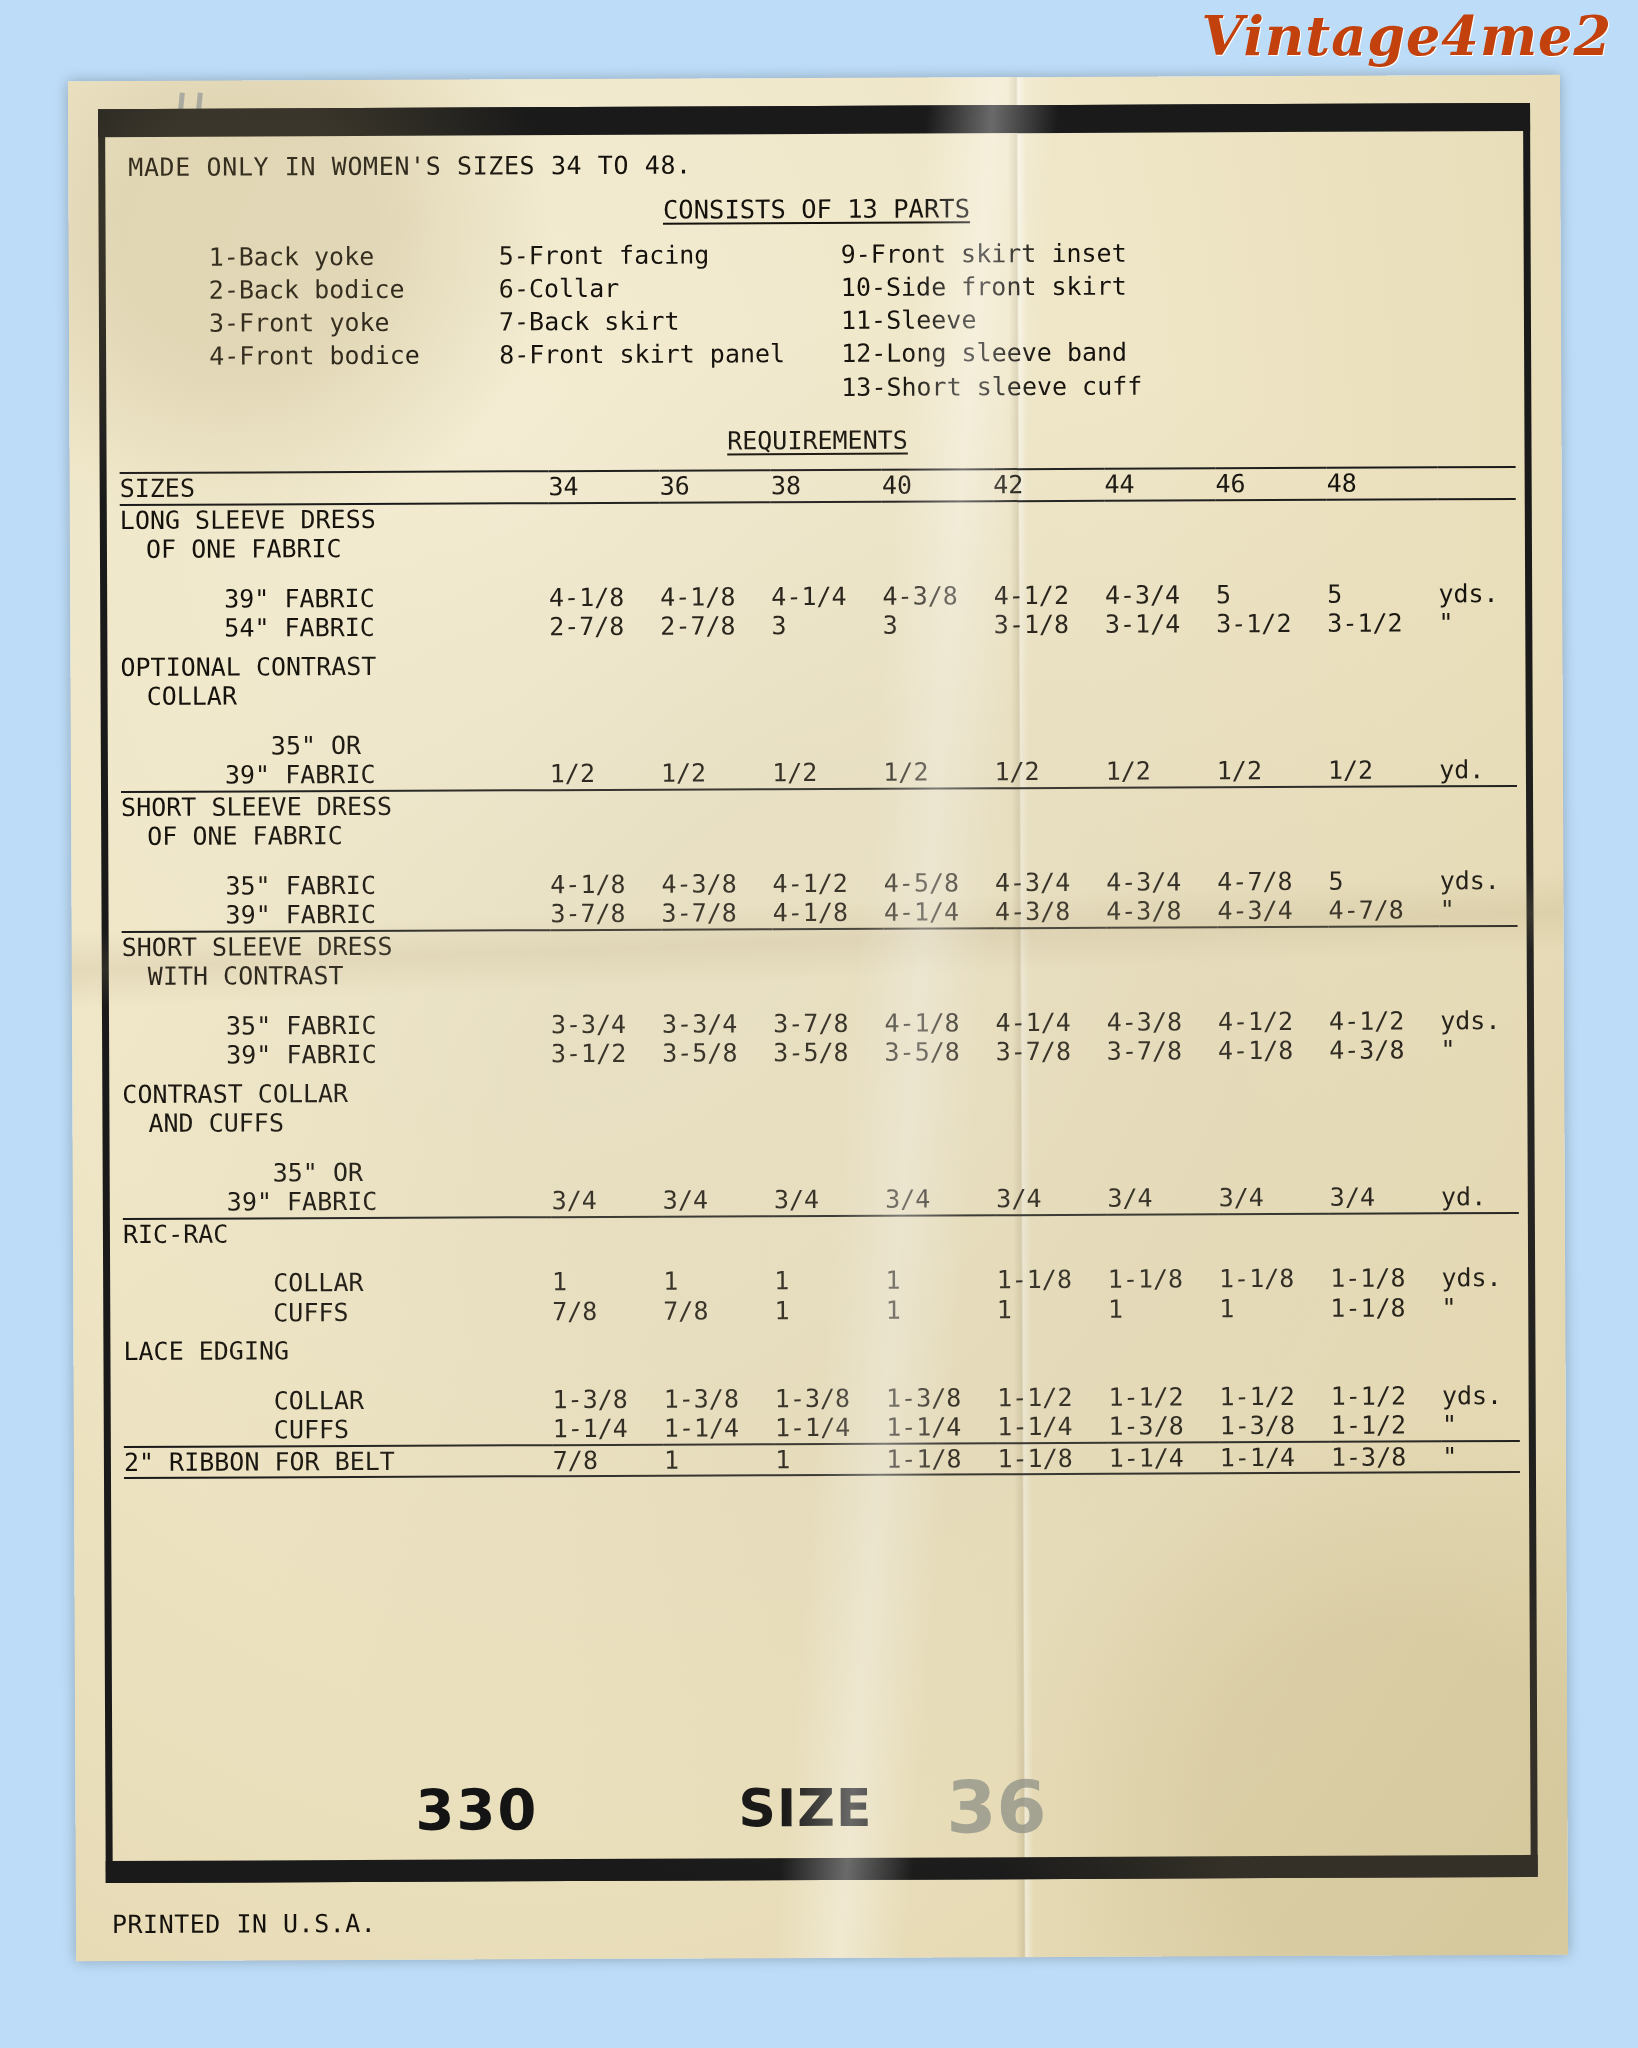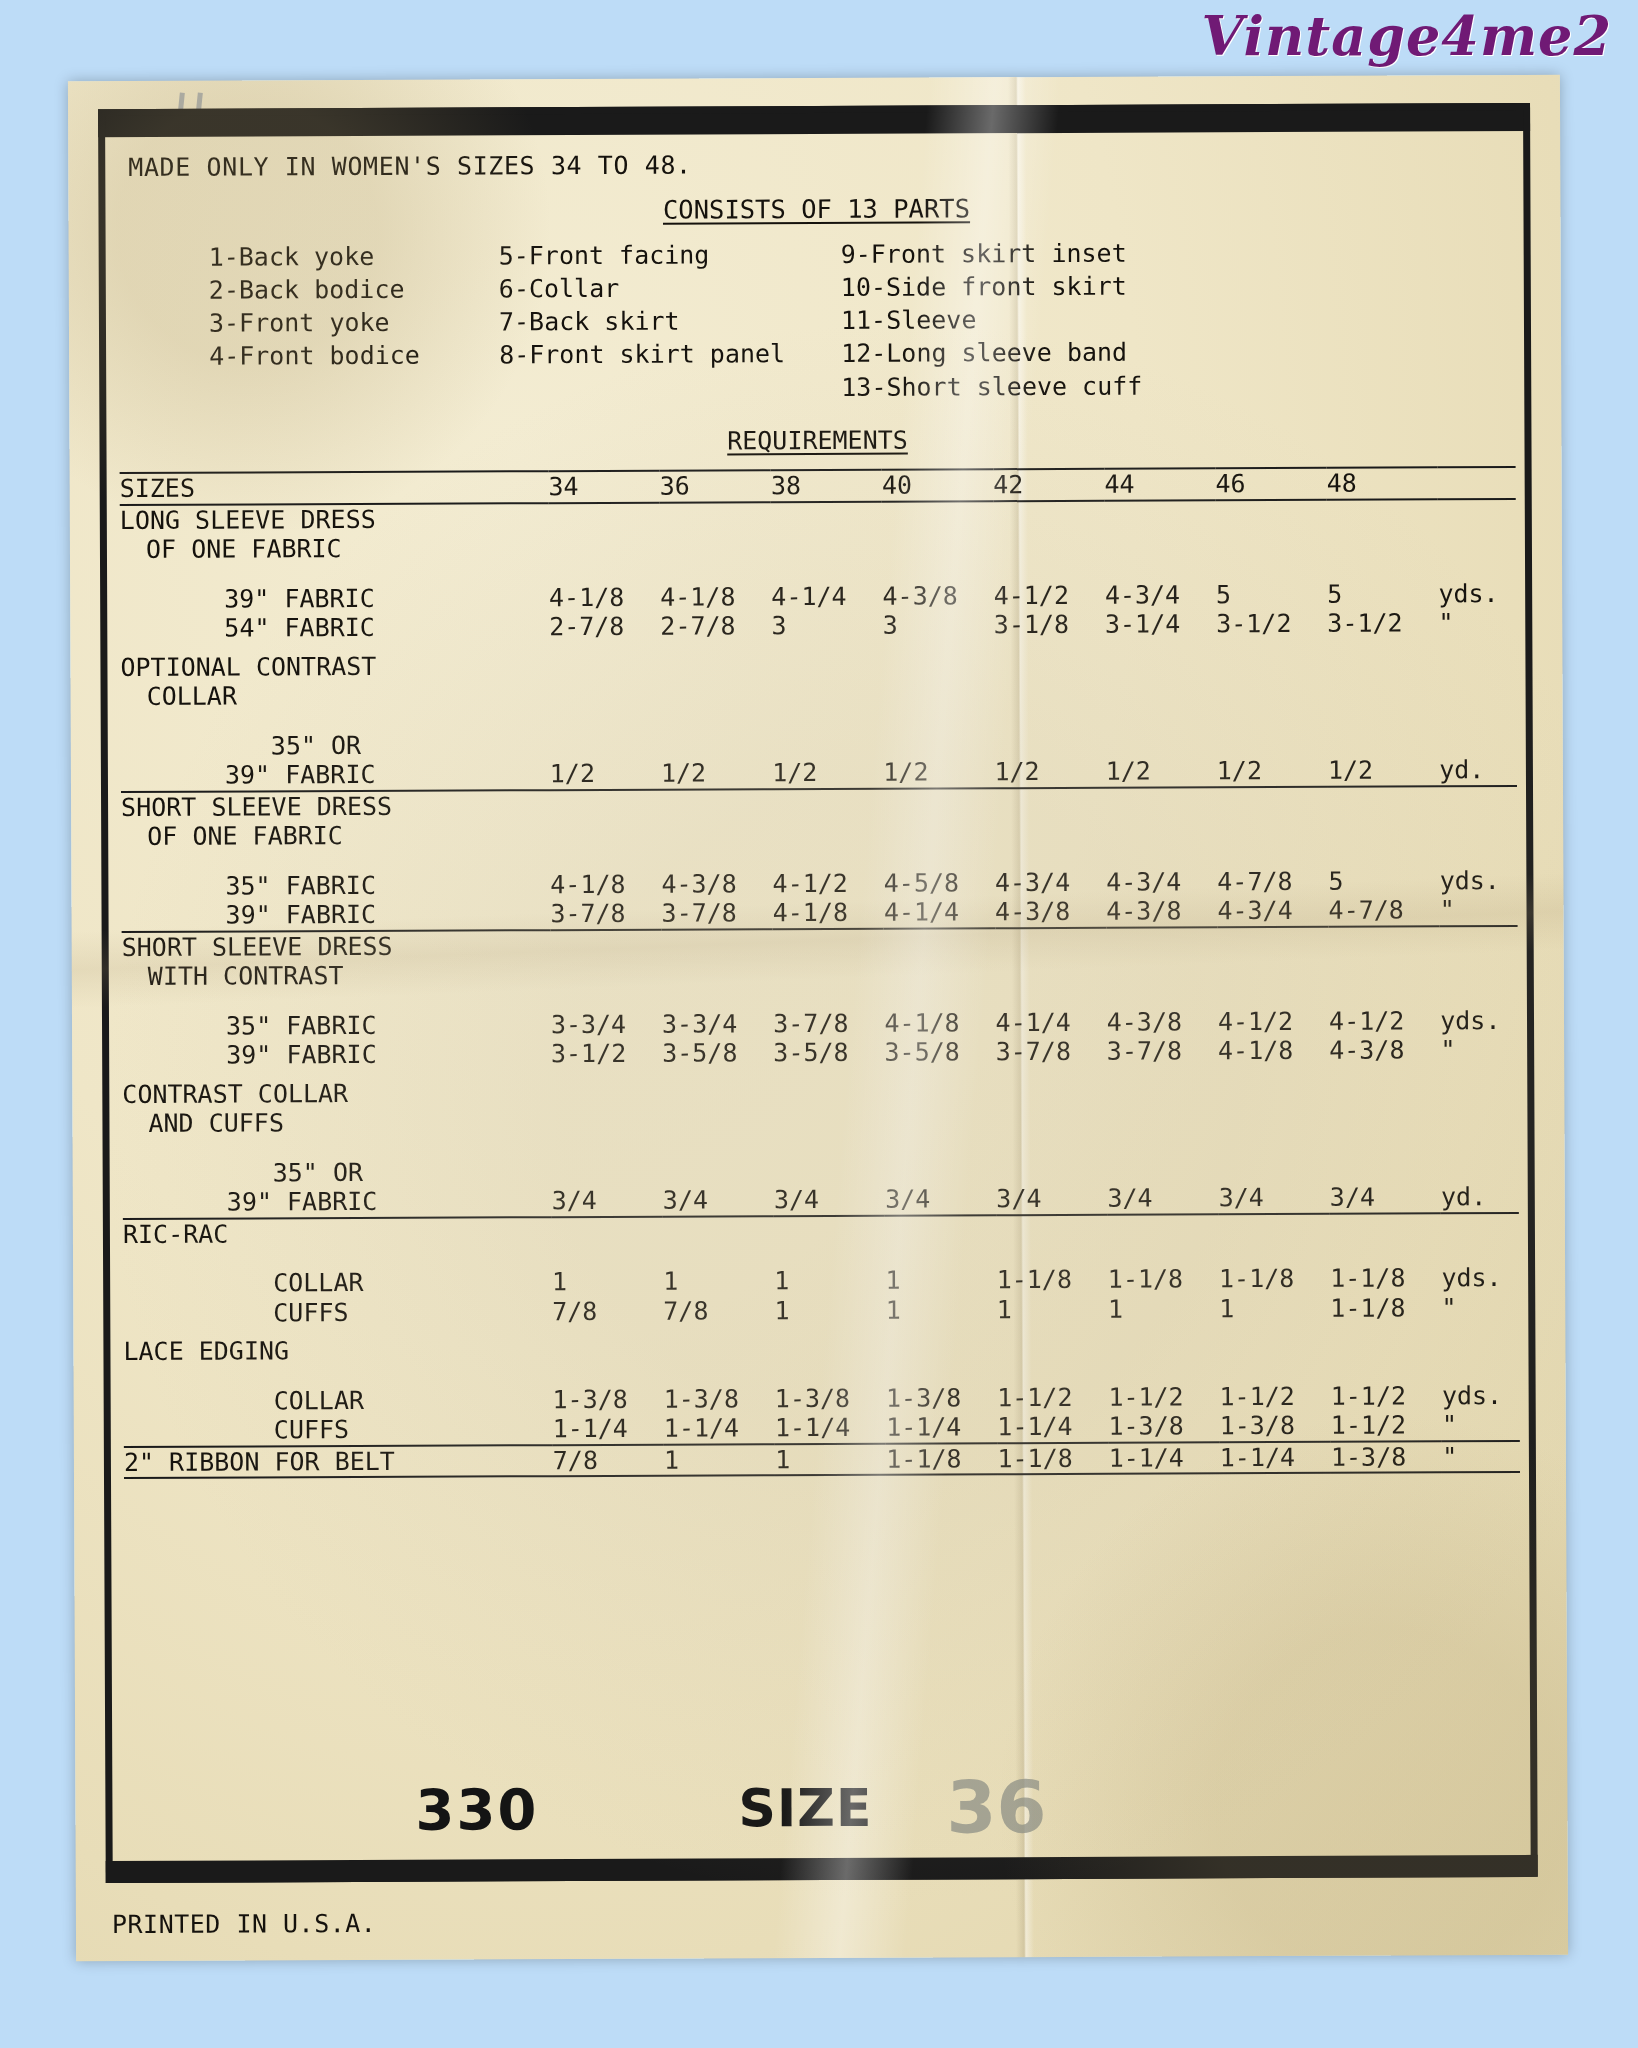--- a/index.html
+++ b/index.html
@@ -16,21 +16,21 @@
   }
 
   #watermark {
     position: absolute;
     top: 4px;
     right: 26px;
     font-family: "DejaVu Serif", serif;
     font-style: italic;
     font-weight: bold;
     font-size: 54px;
-    color: #701a75;
+    color: #c2410c;
     letter-spacing: 1px;
     text-shadow: 1px 1px 0 #ffffff;
   }
 
   
   #paper {
     position: absolute;
     left: 72px;
     top: 78px;
     width: 1492px;

